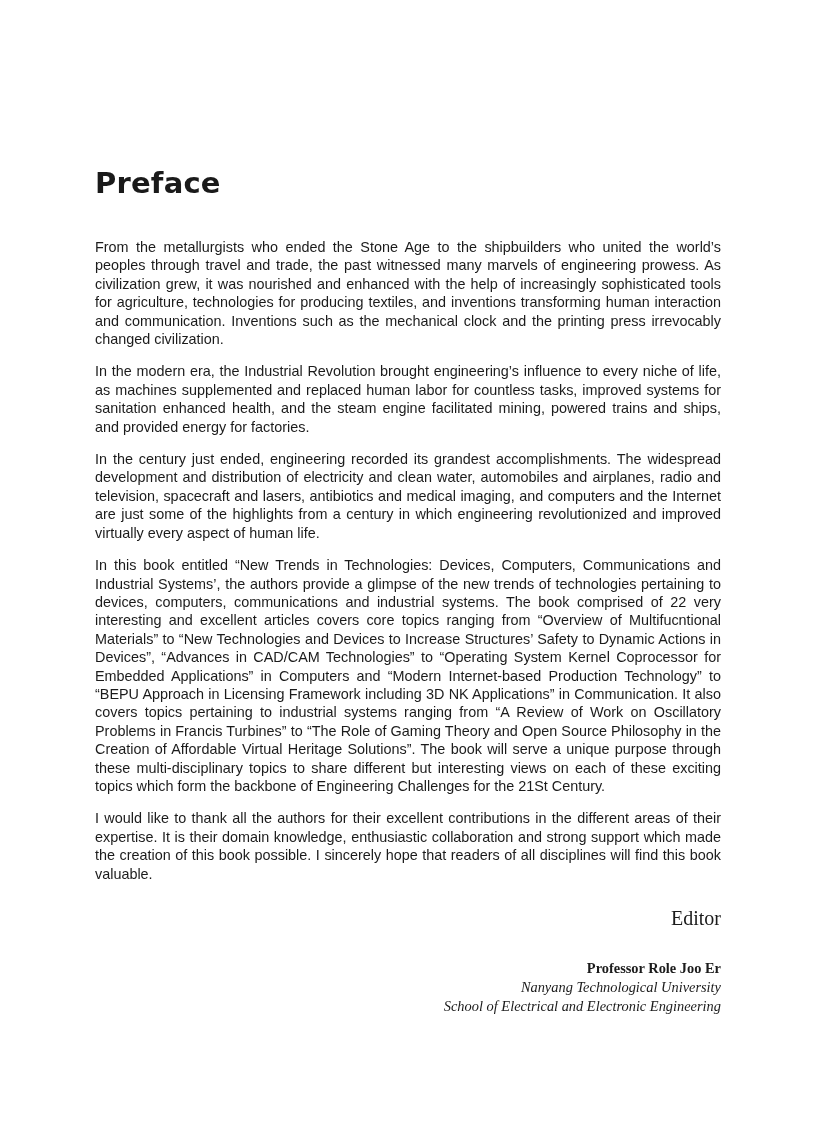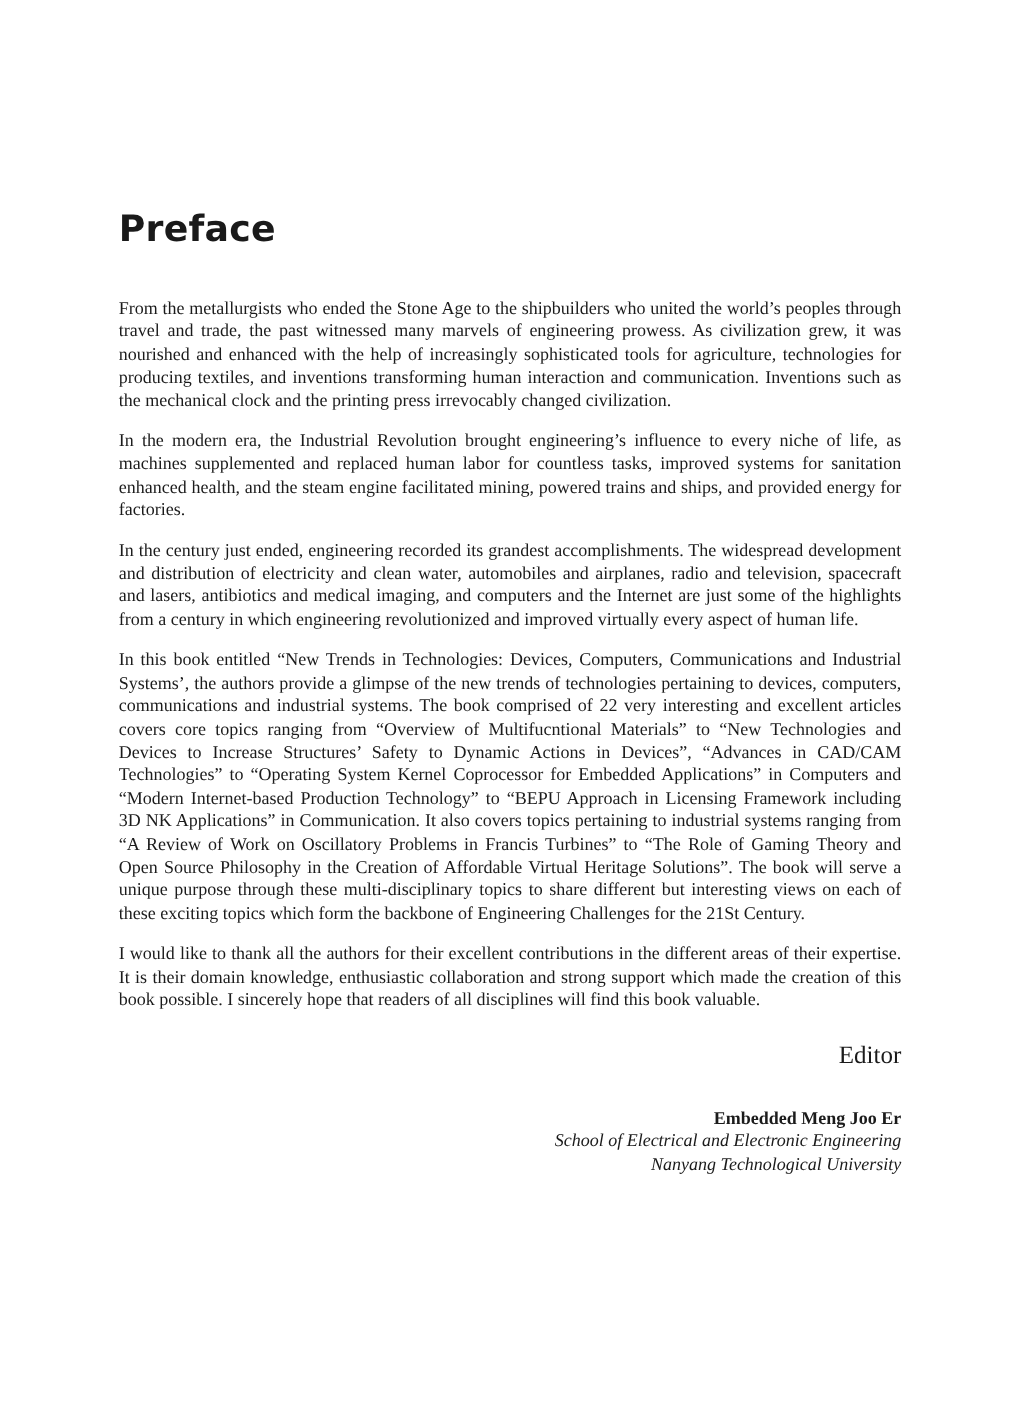--- a/index.html
+++ b/index.html
@@ -31,21 +31,21 @@
     font-family: "DejaVu Sans", "Liberation Sans", sans-serif;
     font-weight: bold;
     font-size: 29px;
     line-height: 34px;
     color: #1a1a1a;
     letter-spacing: 0.2px;
     margin: 0 0 38px 0;
   }
 
   .body-text {
-    font-family: Liberation Serif, serif;
+    font-family: Liberation Sans, sans-serif;
     font-size: 14.4px;
     line-height: 18.4px;
     color: #1b1b1b;
     text-align: justify;
     text-justify: inter-word;
     margin: 0 0 14px 0;
     -webkit-hyphens: none;
     hyphens: none;
   }
 
@@ -93,19 +93,19 @@
     <p class="body-text">In the modern era, the Industrial Revolution brought engineering’s influence to every niche of life, as machines supplemented and replaced human labor for countless tasks, improved systems for sanitation enhanced health, and the steam engine facilitated mining, powered trains and ships, and provided energy for factories.</p>
 
     <p class="body-text">In the century just ended, engineering recorded its grandest accomplishments. The widespread development and distribution of electricity and clean water, automobiles and airplanes, radio and television, spacecraft and lasers, antibiotics and medical imaging, and computers and the Internet are just some of the highlights from a century in which engineering revolutionized and improved virtually every aspect of human life.</p>
 
     <p class="body-text">In this book entitled “New Trends in Technologies:  Devices, Computers, Communications and Industrial Systems’, the authors provide a glimpse of the new trends of technologies pertaining to devices, computers, communications and industrial systems. The book comprised of 22 very interesting and excellent articles covers core topics ranging from “Overview of Multifucntional Materials” to “New Technologies and Devices to Increase Structures’ Safety to Dynamic Actions in Devices”, “Advances in CAD/CAM Technologies” to “Operating System Kernel Coprocessor for Embedded Applications” in Computers and “Modern Internet-based Production Technology” to “BEPU Approach in Licensing Framework including 3D NK Applications” in Communication. It also covers topics pertaining to industrial systems ranging from “A Review of Work on Oscillatory Problems in Francis Turbines” to “The Role of Gaming Theory and Open Source Philosophy in the Creation of Affordable Virtual Heritage Solutions”. The book will serve a unique purpose through these multi-disciplinary topics to share different but interesting views on each of these exciting topics which form the backbone of Engineering Challenges for the 21St Century.</p>
 
     <p class="body-text">I would like to thank all the authors for their excellent contributions in the different areas of their expertise. It is their domain knowledge, enthusiastic collaboration and strong support which made the creation of this book possible. I sincerely hope that readers of all disciplines will find this book valuable.</p>
 
     <div class="signature-block">
       <p class="sig-editor">Editor</p>
-      <p class="sig-name">Embedded Meng Joo Er</p>
+      <p class="sig-name">Professor Role Joo Er</p>
+      <p class="sig-affiliation">Nanyang Technological University</p>
       <p class="sig-affiliation">School of Electrical and Electronic Engineering</p>
-      <p class="sig-affiliation">Nanyang Technological University</p>
     </div>
 
   </div>
 </div>
 
 </body></html>

